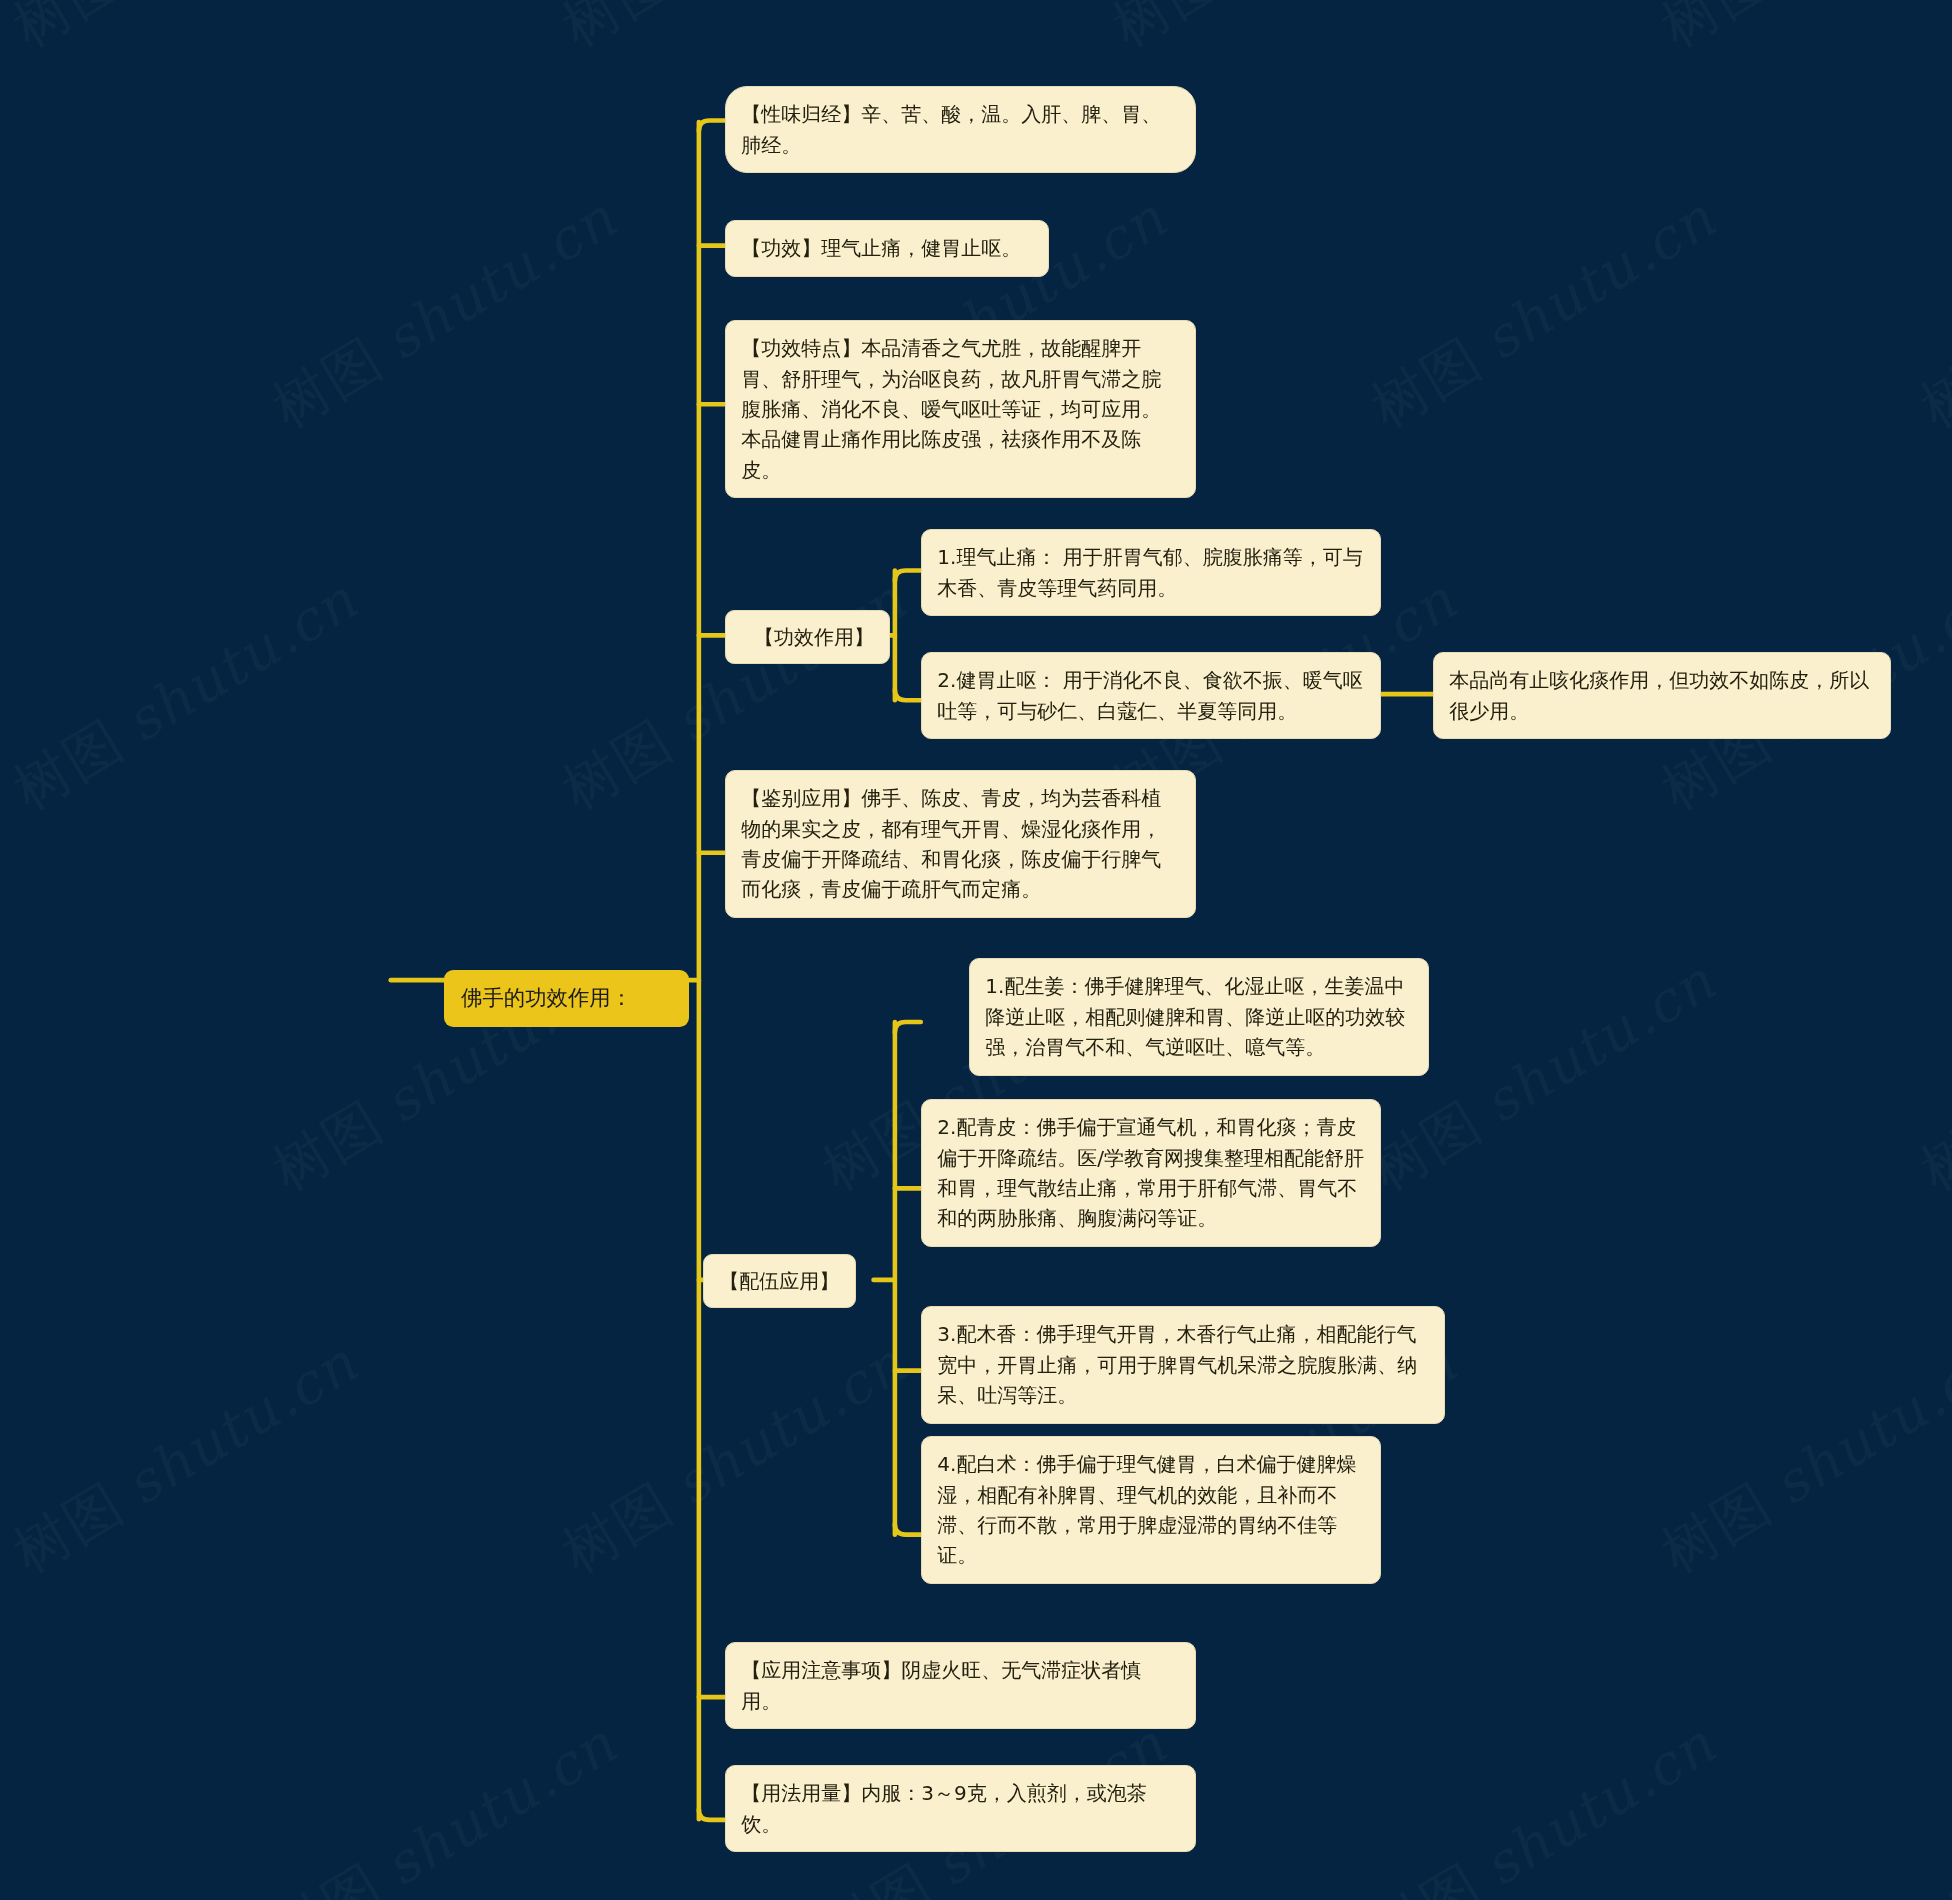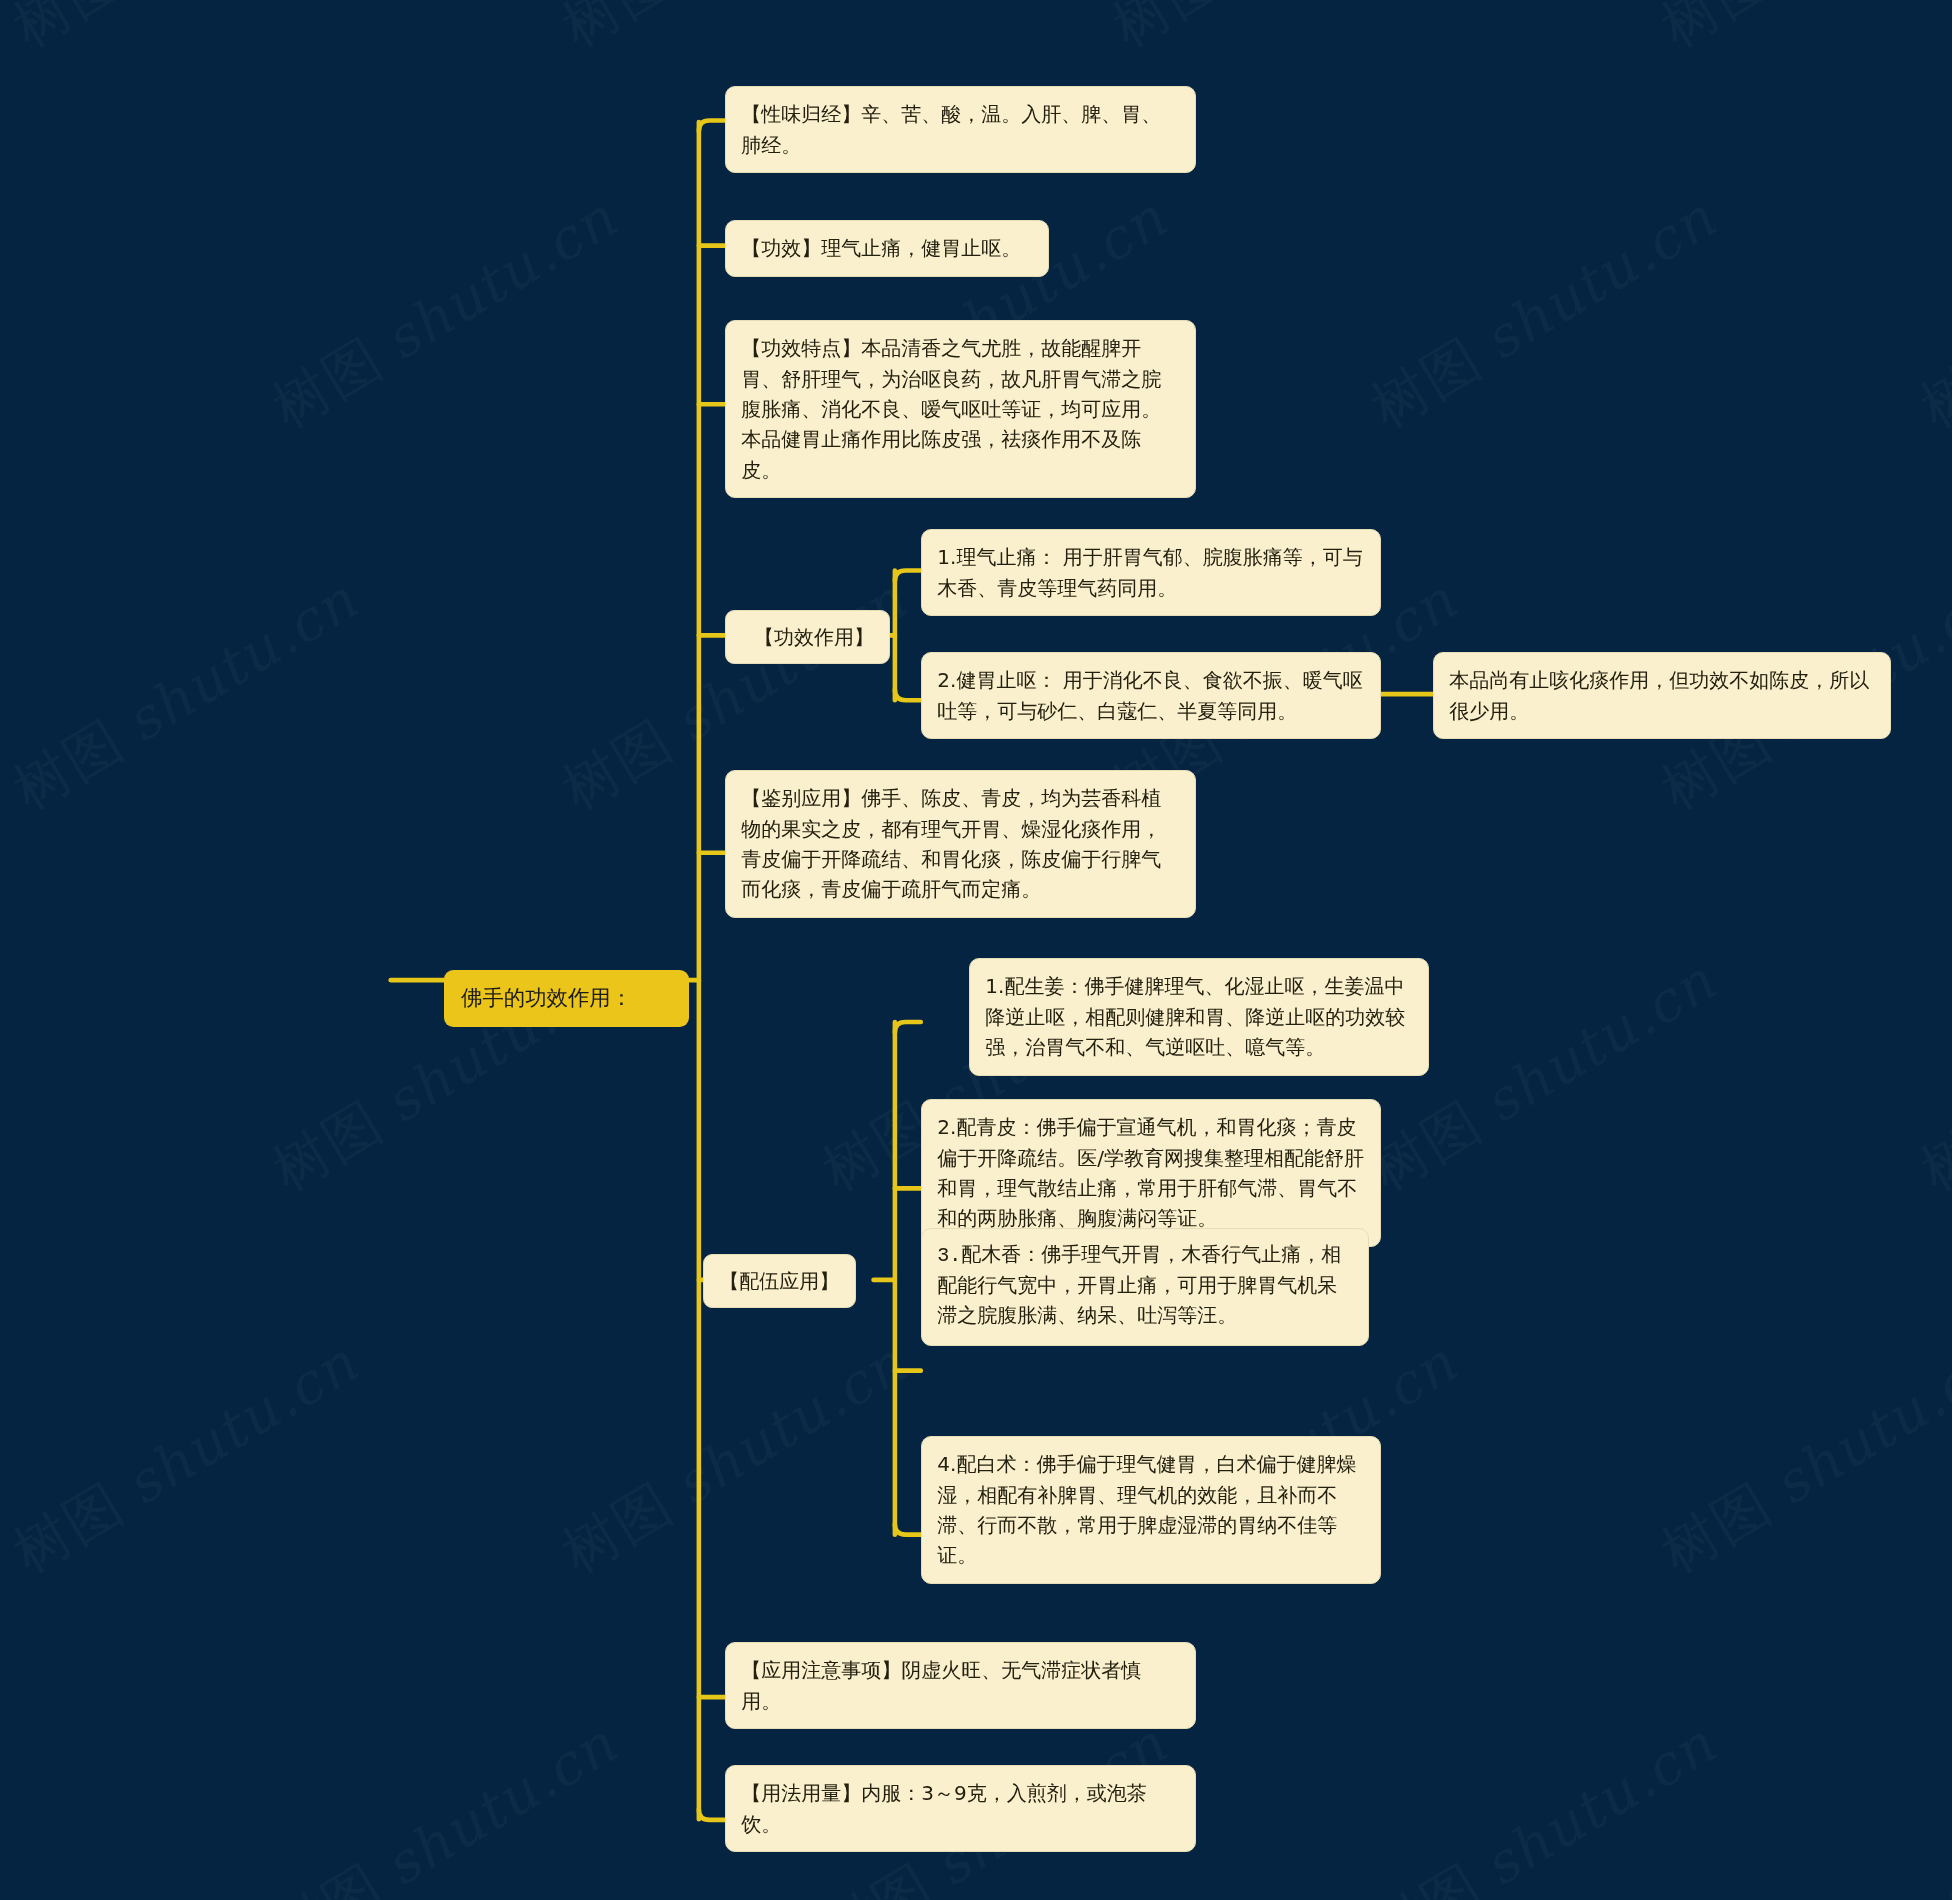--- a/index.html
+++ b/index.html
@@ -174,21 +174,21 @@
     <path d="M 1173,1797 L 1207,1797"></path>
     <path d="M 1173,1998 Q 1173,2012 1187,2012 L 1207,2012"></path>
   </g>
 </svg>
 
 <div id="node-layer">
 
 
   <div class="node node-l1" style="left:444px; top:948px; width:245px;margin-top:22px;">佛手的功效作用：</div>
 
-  <div class="node node-leaf" style="left:725px; top:86px; width:471px;">【性味归经】辛、苦、酸，温。入肝、脾、胃、肺经。</div>
+  <div class="node node-leaf" style="left:725px; top:86px; width:471px;border-radius:22px;">【性味归经】辛、苦、酸，温。入肝、脾、胃、肺经。</div>
 
   <div class="node node-leaf" style="left:725px; top:220px; width:324px;">【功效】理气止痛，健胃止呕。</div>
 
   <div class="node node-leaf" style="left:725px; top:320px; width:471px;">【功效特点】本品清香之气尤胜，故能醒脾开胃、舒肝理气，为治呕良药，故凡肝胃气滞之脘腹胀痛、消化不良、嗳气呕吐等证，均可应用。本品健胃止痛作用比陈皮强，祛痰作用不及陈皮。</div>
 
   <div class="node node-small" style="left:725px; top:610px;padding-left:28px;">【功效作用】</div>
 
   <div class="node node-leaf" style="left:921px; top:529px; width:460px;">1.理气止痛： 用于肝胃气郁、脘腹胀痛等，可与木香、青皮等理气药同用。</div>
 
   <div class="node node-leaf" style="left:921px; top:652px; width:460px;">2.健胃止呕： 用于消化不良、食欲不振、暖气呕吐等，可与砂仁、白蔻仁、半夏等同用。</div>
@@ -196,21 +196,21 @@
   <div class="node node-leaf" style="left:1433px; top:652px; width:458px;">本品尚有止咳化痰作用，但功效不如陈皮，所以很少用。</div>
 
   <div class="node node-leaf" style="left:725px; top:770px; width:471px;">【鉴别应用】佛手、陈皮、青皮，均为芸香科植物的果实之皮，都有理气开胃、燥湿化痰作用，青皮偏于开降疏结、和胃化痰，陈皮偏于行脾气而化痰，青皮偏于疏肝气而定痛。</div>
 
   <div class="node node-small" style="left:703px; top:1254px;">【配伍应用】</div>
 
   <div class="node node-leaf" style="left:921px; top:958px; width:460px;margin-left:48px;">1.配生姜：佛手健脾理气、化湿止呕，生姜温中降逆止呕，相配则健脾和胃、降逆止呕的功效较强，治胃气不和、气逆呕吐、噫气等。</div>
 
   <div class="node node-leaf" style="left:921px; top:1099px; width:460px;">2.配青皮：佛手偏于宣通气机，和胃化痰；青皮偏于开降疏结。医/学教育网搜集整理相配能舒肝和胃，理气散结止痛，常用于肝郁气滞、胃气不和的两胁胀痛、胸腹满闷等证。</div>
 
-  <div class="node node-leaf" style="left:921px; top:1228px; width:448px;font-family:Liberation Mono, monospace;">3.配木香：佛手理气开胃，木香行气止痛，相配能行气宽中，开胃止痛，可用于脾胃气机呆滞之脘腹胀满、纳呆、吐泻等汪。</div>
+  <div class="node node-leaf" style="left:921px; top:1306px; width:524px;">3.配木香：佛手理气开胃，木香行气止痛，相配能行气宽中，开胃止痛，可用于脾胃气机呆滞之脘腹胀满、纳呆、吐泻等汪。</div>
 
   <div class="node node-leaf" style="left:921px; top:1436px; width:460px;">4.配白术：佛手偏于理气健胃，白术偏于健脾燥湿，相配有补脾胃、理气机的效能，且补而不滞、行而不散，常用于脾虚湿滞的胃纳不佳等证。</div>
 
   <div class="node node-leaf" style="left:725px; top:1642px; width:471px;">【应用注意事项】阴虚火旺、无气滞症状者慎用。</div>
 
   <div class="node node-leaf" style="left:725px; top:1765px; width:471px;">【用法用量】内服：3～9克，入煎剂，或泡茶饮。</div>
 
 </div>
 
 

